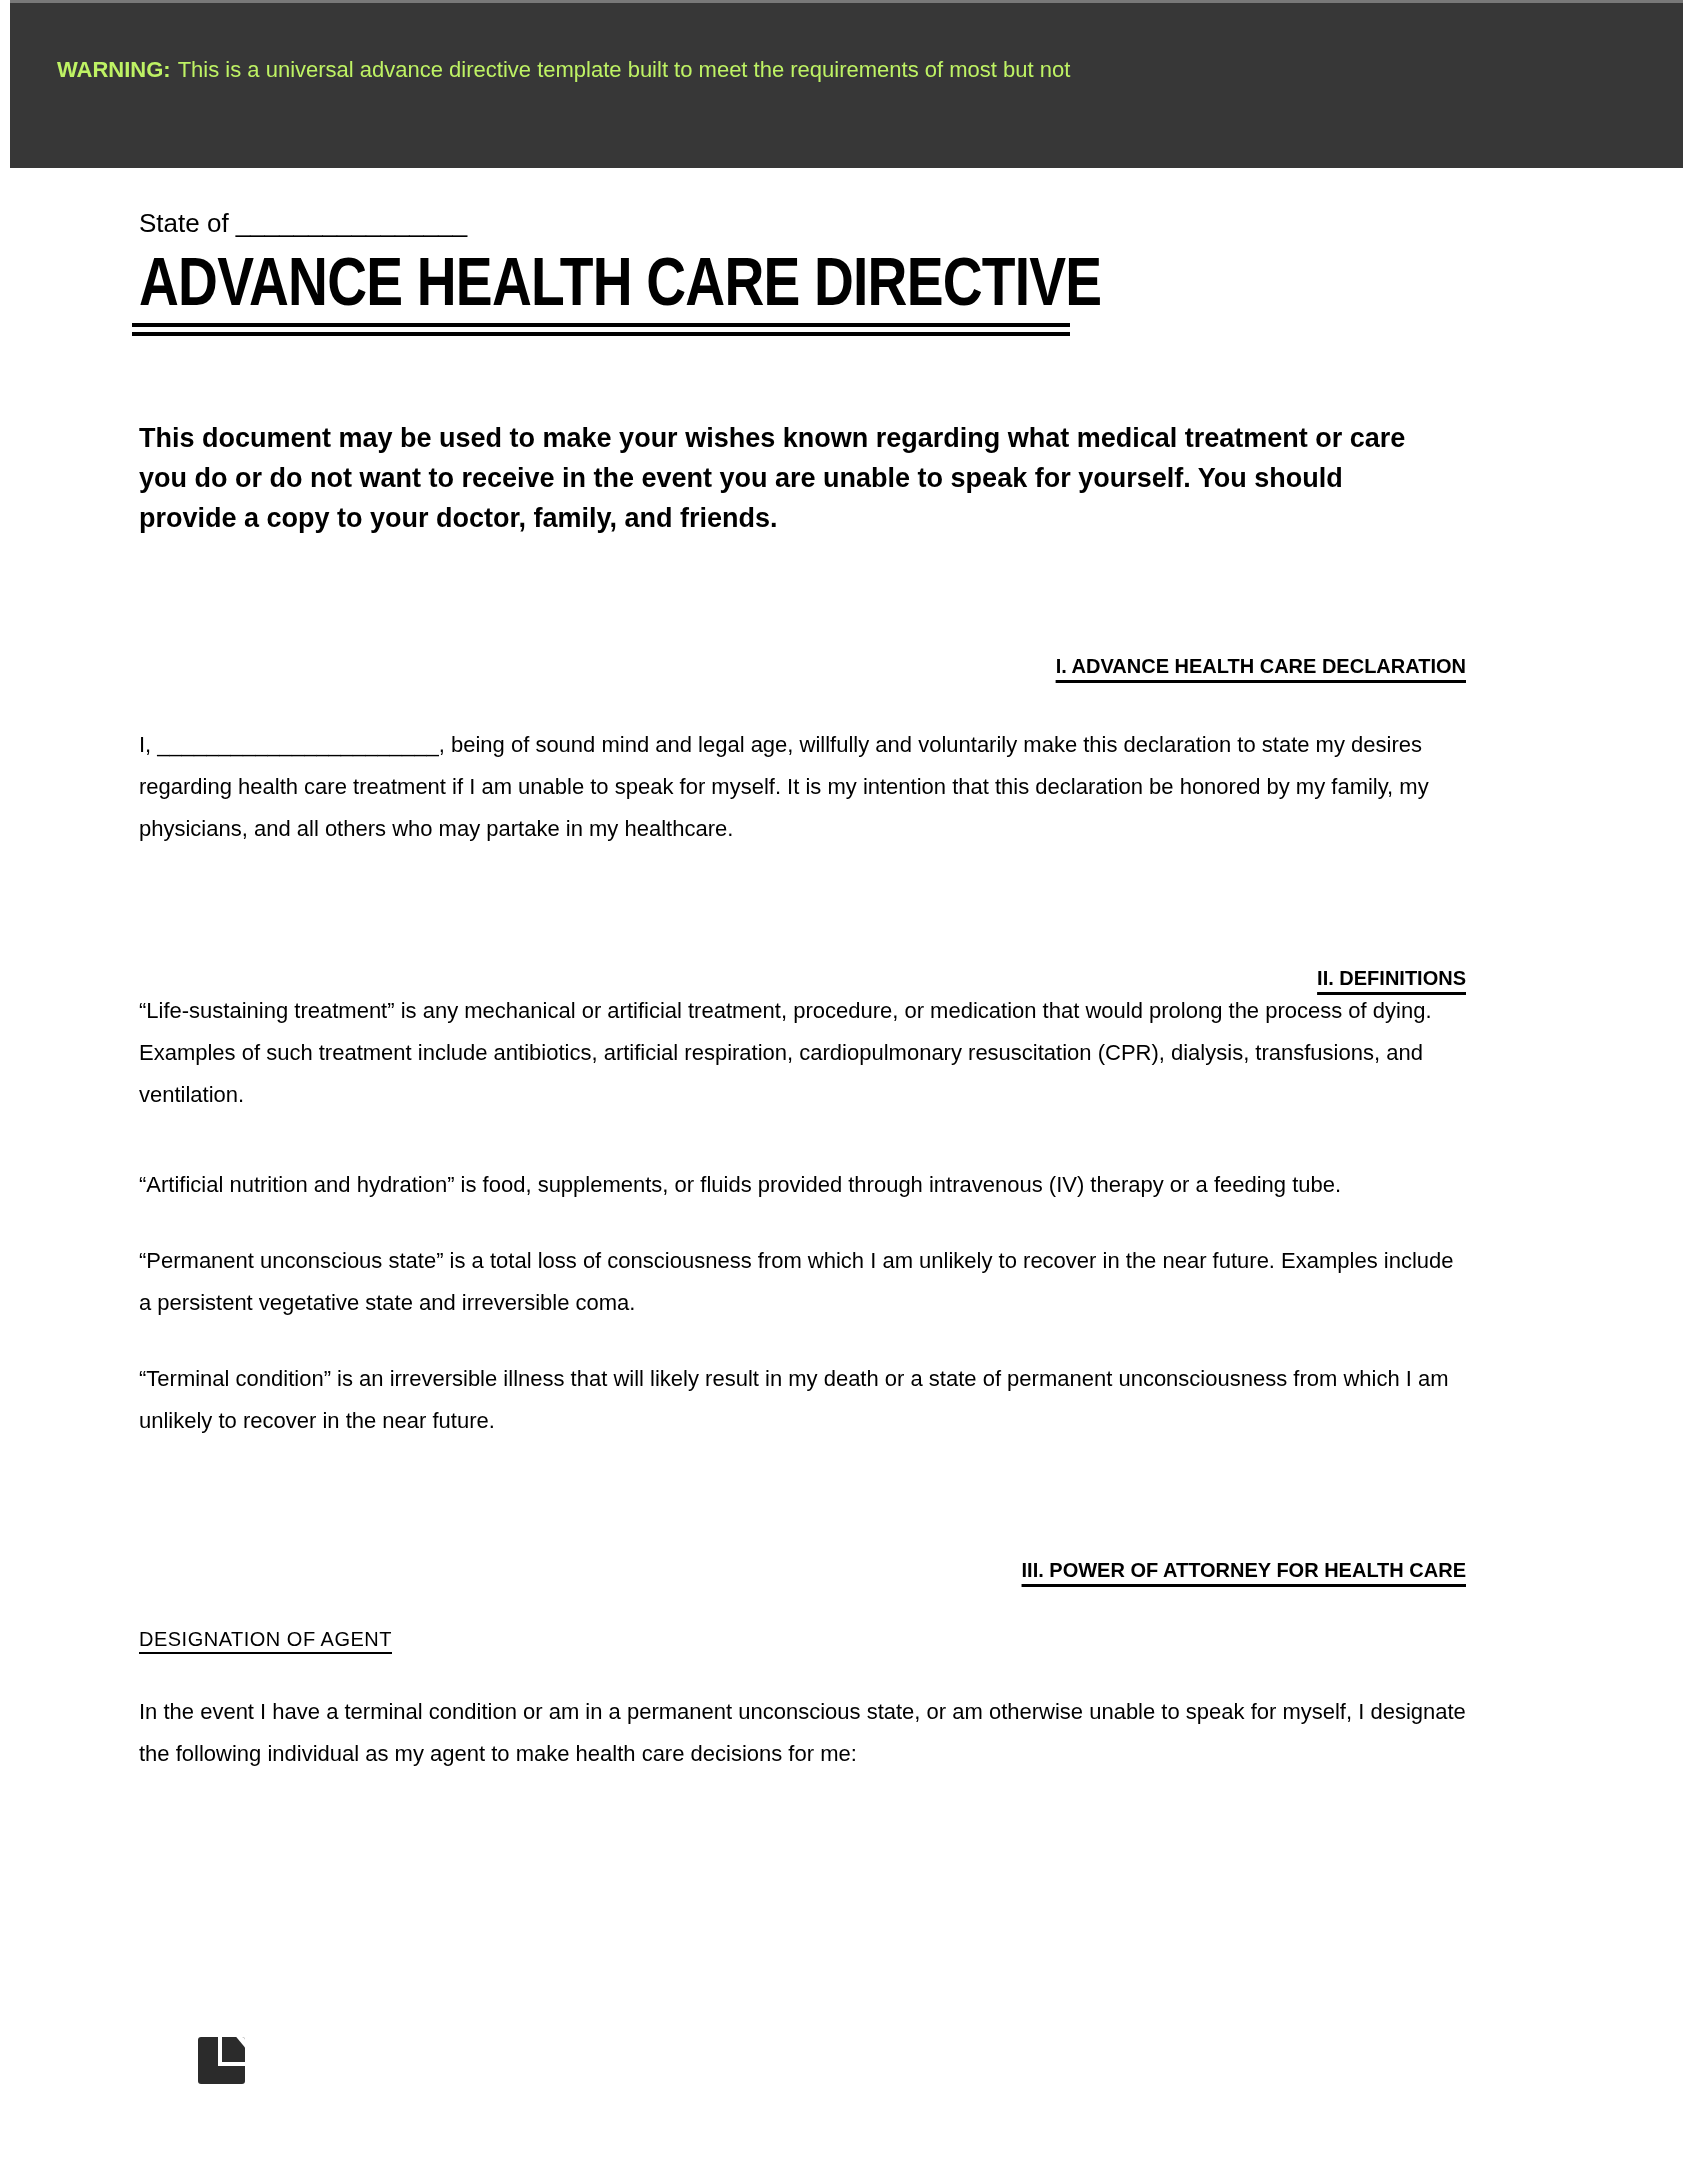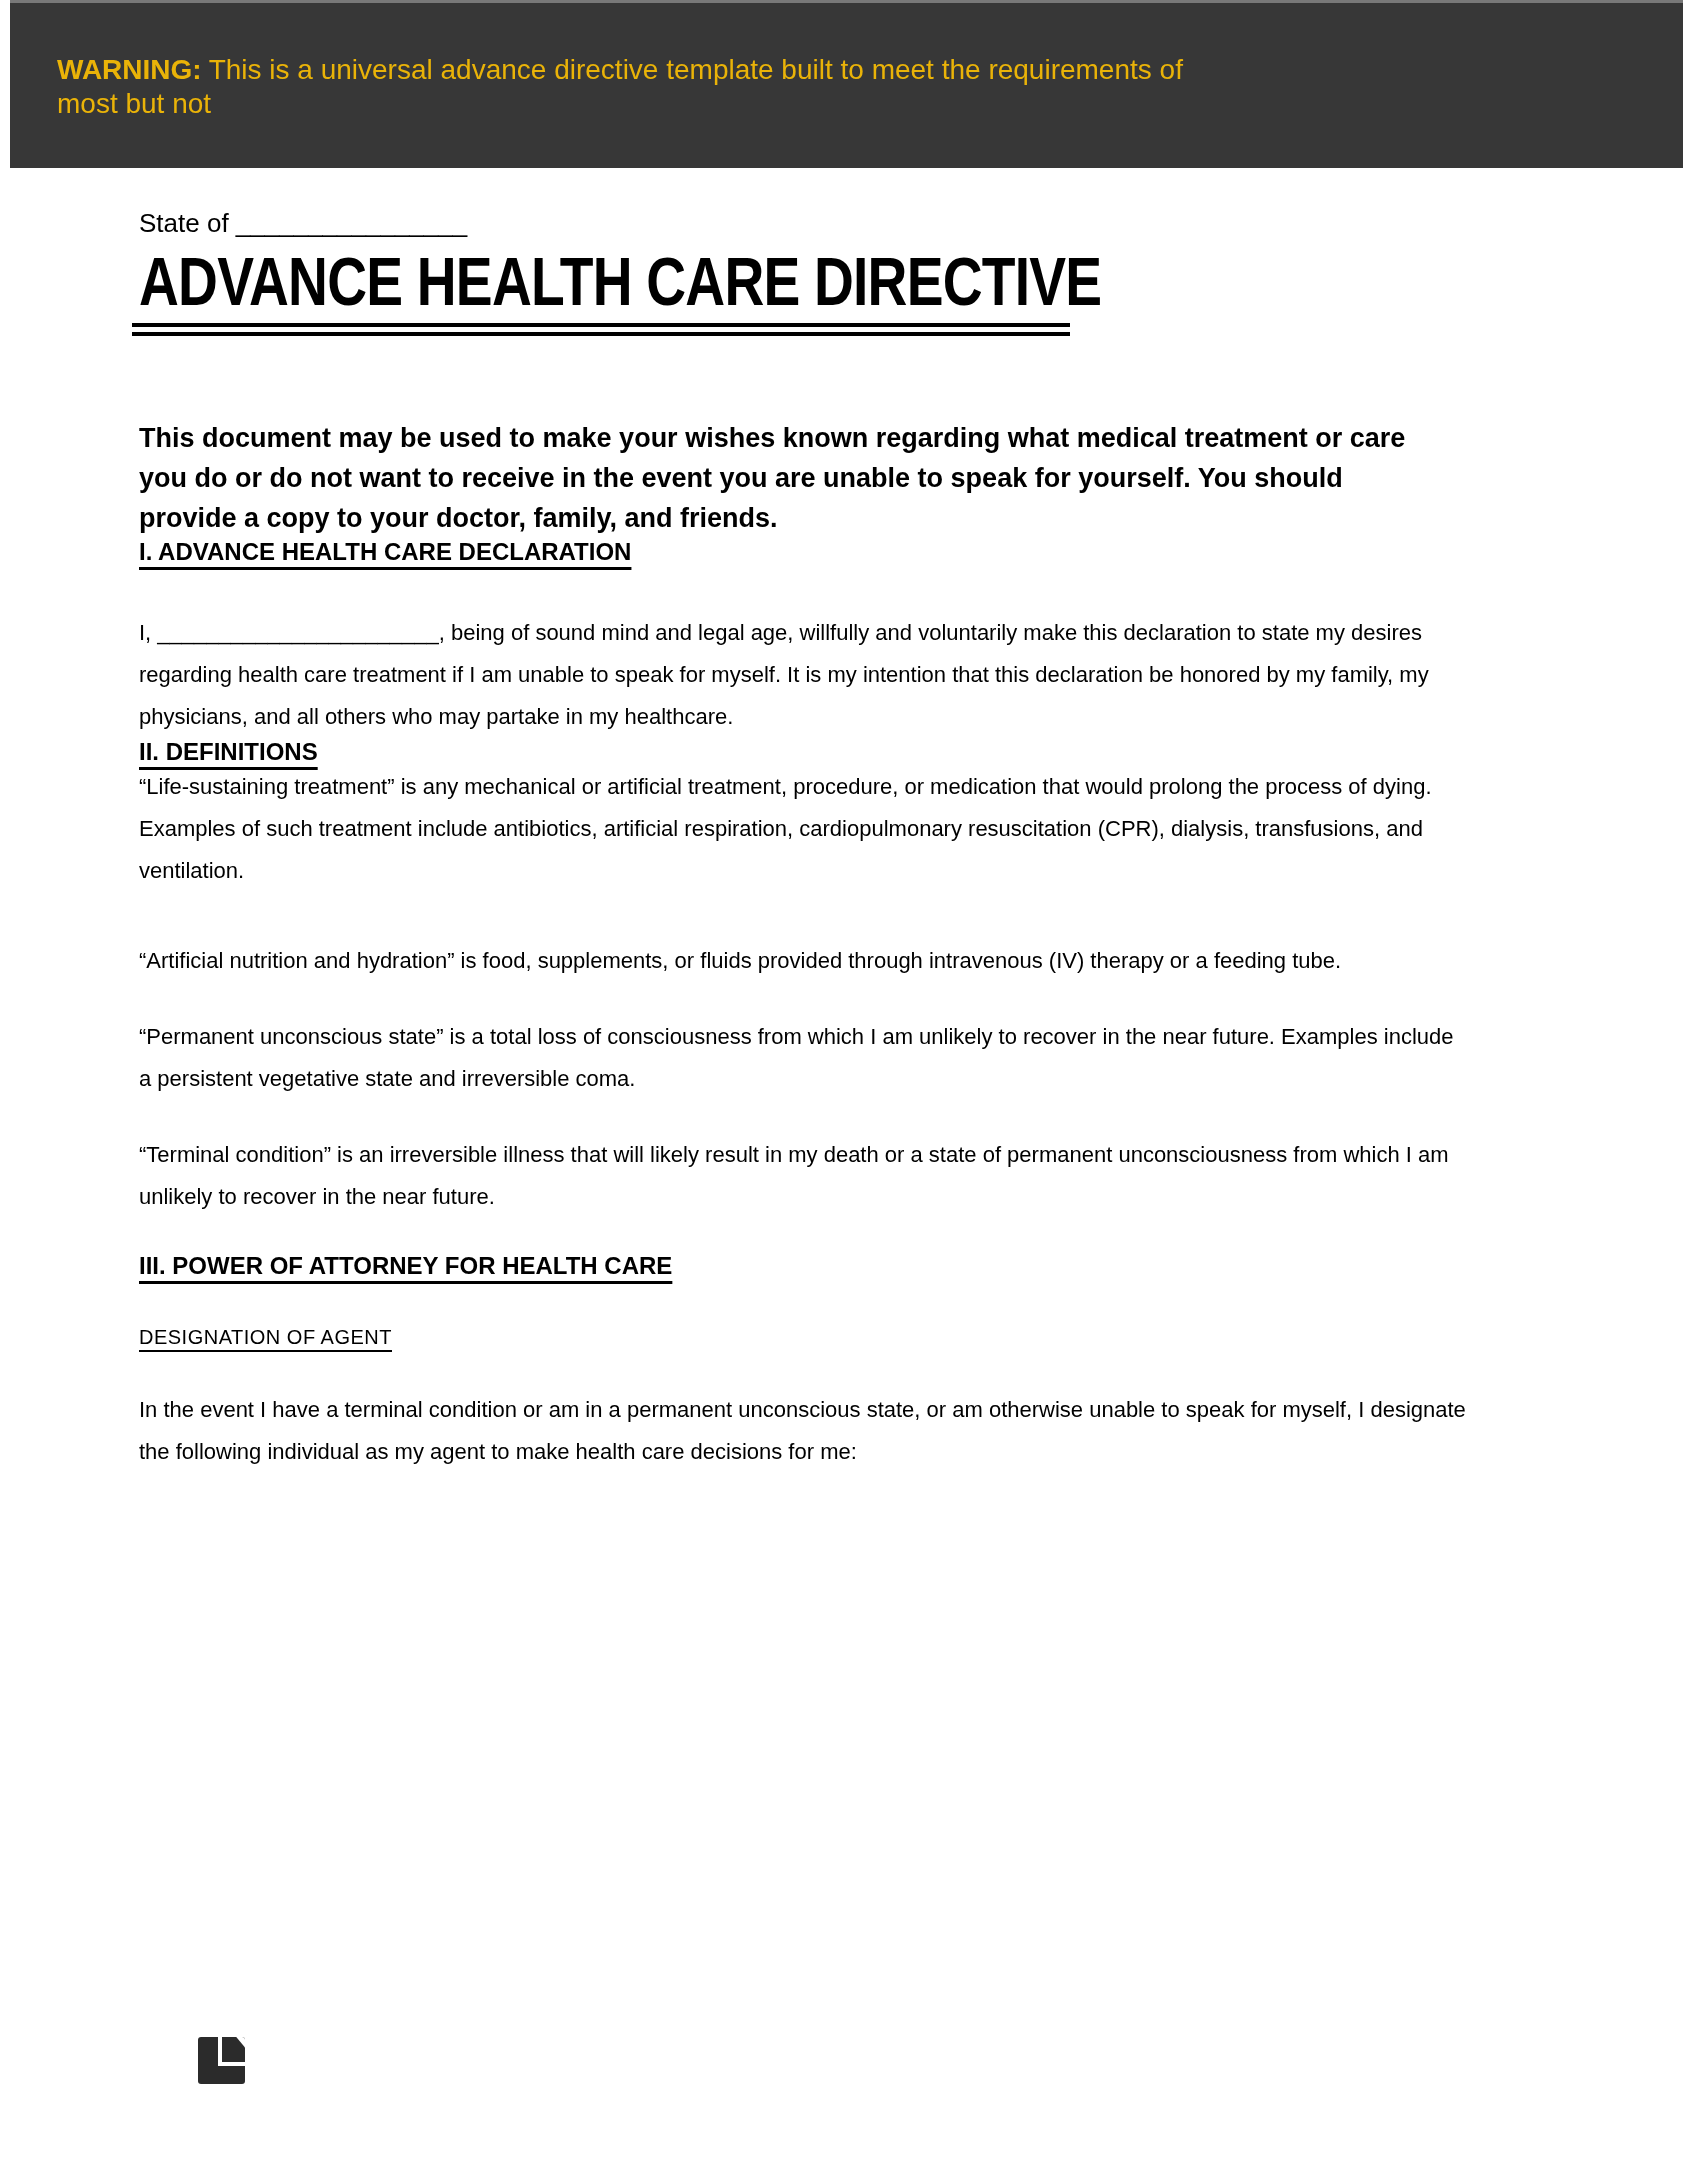--- a/index.html
+++ b/index.html
@@ -7,21 +7,21 @@
     width:1683px;height:2178px;position:relative;background:#ffffff;
     font-family:"Liberation Sans", sans-serif;color:#000000;overflow:hidden;
   }
   
   .banner{
     position:absolute;top:0;left:10px;right:0;height:168px;
     background:#373737;border-top:3px solid #787878;box-sizing:border-box;
   }
   .banner-text{
     padding:50px 0 0 47px;max-width:1178px;
-    color:#eab308;font-size:28px;line-height:34px;font-weight:400;
+    color:#bef264;font-size:22px;line-height:34px;font-weight:400;
   }
   .warning-label{font-weight:bold;margin-right:7px;}
   
   .content{
     position:absolute;left:139px;top:168px;width:1327px;
   }
   .state-line{margin-top:40px;font-size:26px;line-height:30px;}
   .doc-title{
     margin-top:6px;font-size:69px;font-weight:bold;line-height:75px;
     letter-spacing:-1px;white-space:nowrap;
@@ -29,21 +29,21 @@
   }
   .title-rule{
     width:938px;margin-left:-7px;margin-top:4px;
     height:5px;border-top:4px solid #000;border-bottom:4px solid #000;
   }
   .intro{
     margin-top:82px;font-size:27px;font-weight:bold;line-height:40px;
     width:1267px;
   }
   .section-heading{
-    font-size:24px;font-weight:bold;text-align:left;
+    margin-top:117px;font-size:20px;font-weight:bold;text-align:right;
     text-decoration:underline;text-decoration-thickness:3px;text-underline-offset:7px;
   }
   .para{
     margin-top:46px;font-size:22px;line-height:42px;
   }
   .def-para{margin-top:0;margin-bottom:34px;}
   .first-def{margin-top:48px;}
   .sub-heading{
     margin-top:46px;font-size:20px;font-weight:400;
     text-decoration:underline;text-decoration-thickness:2px;text-underline-offset:6px;

